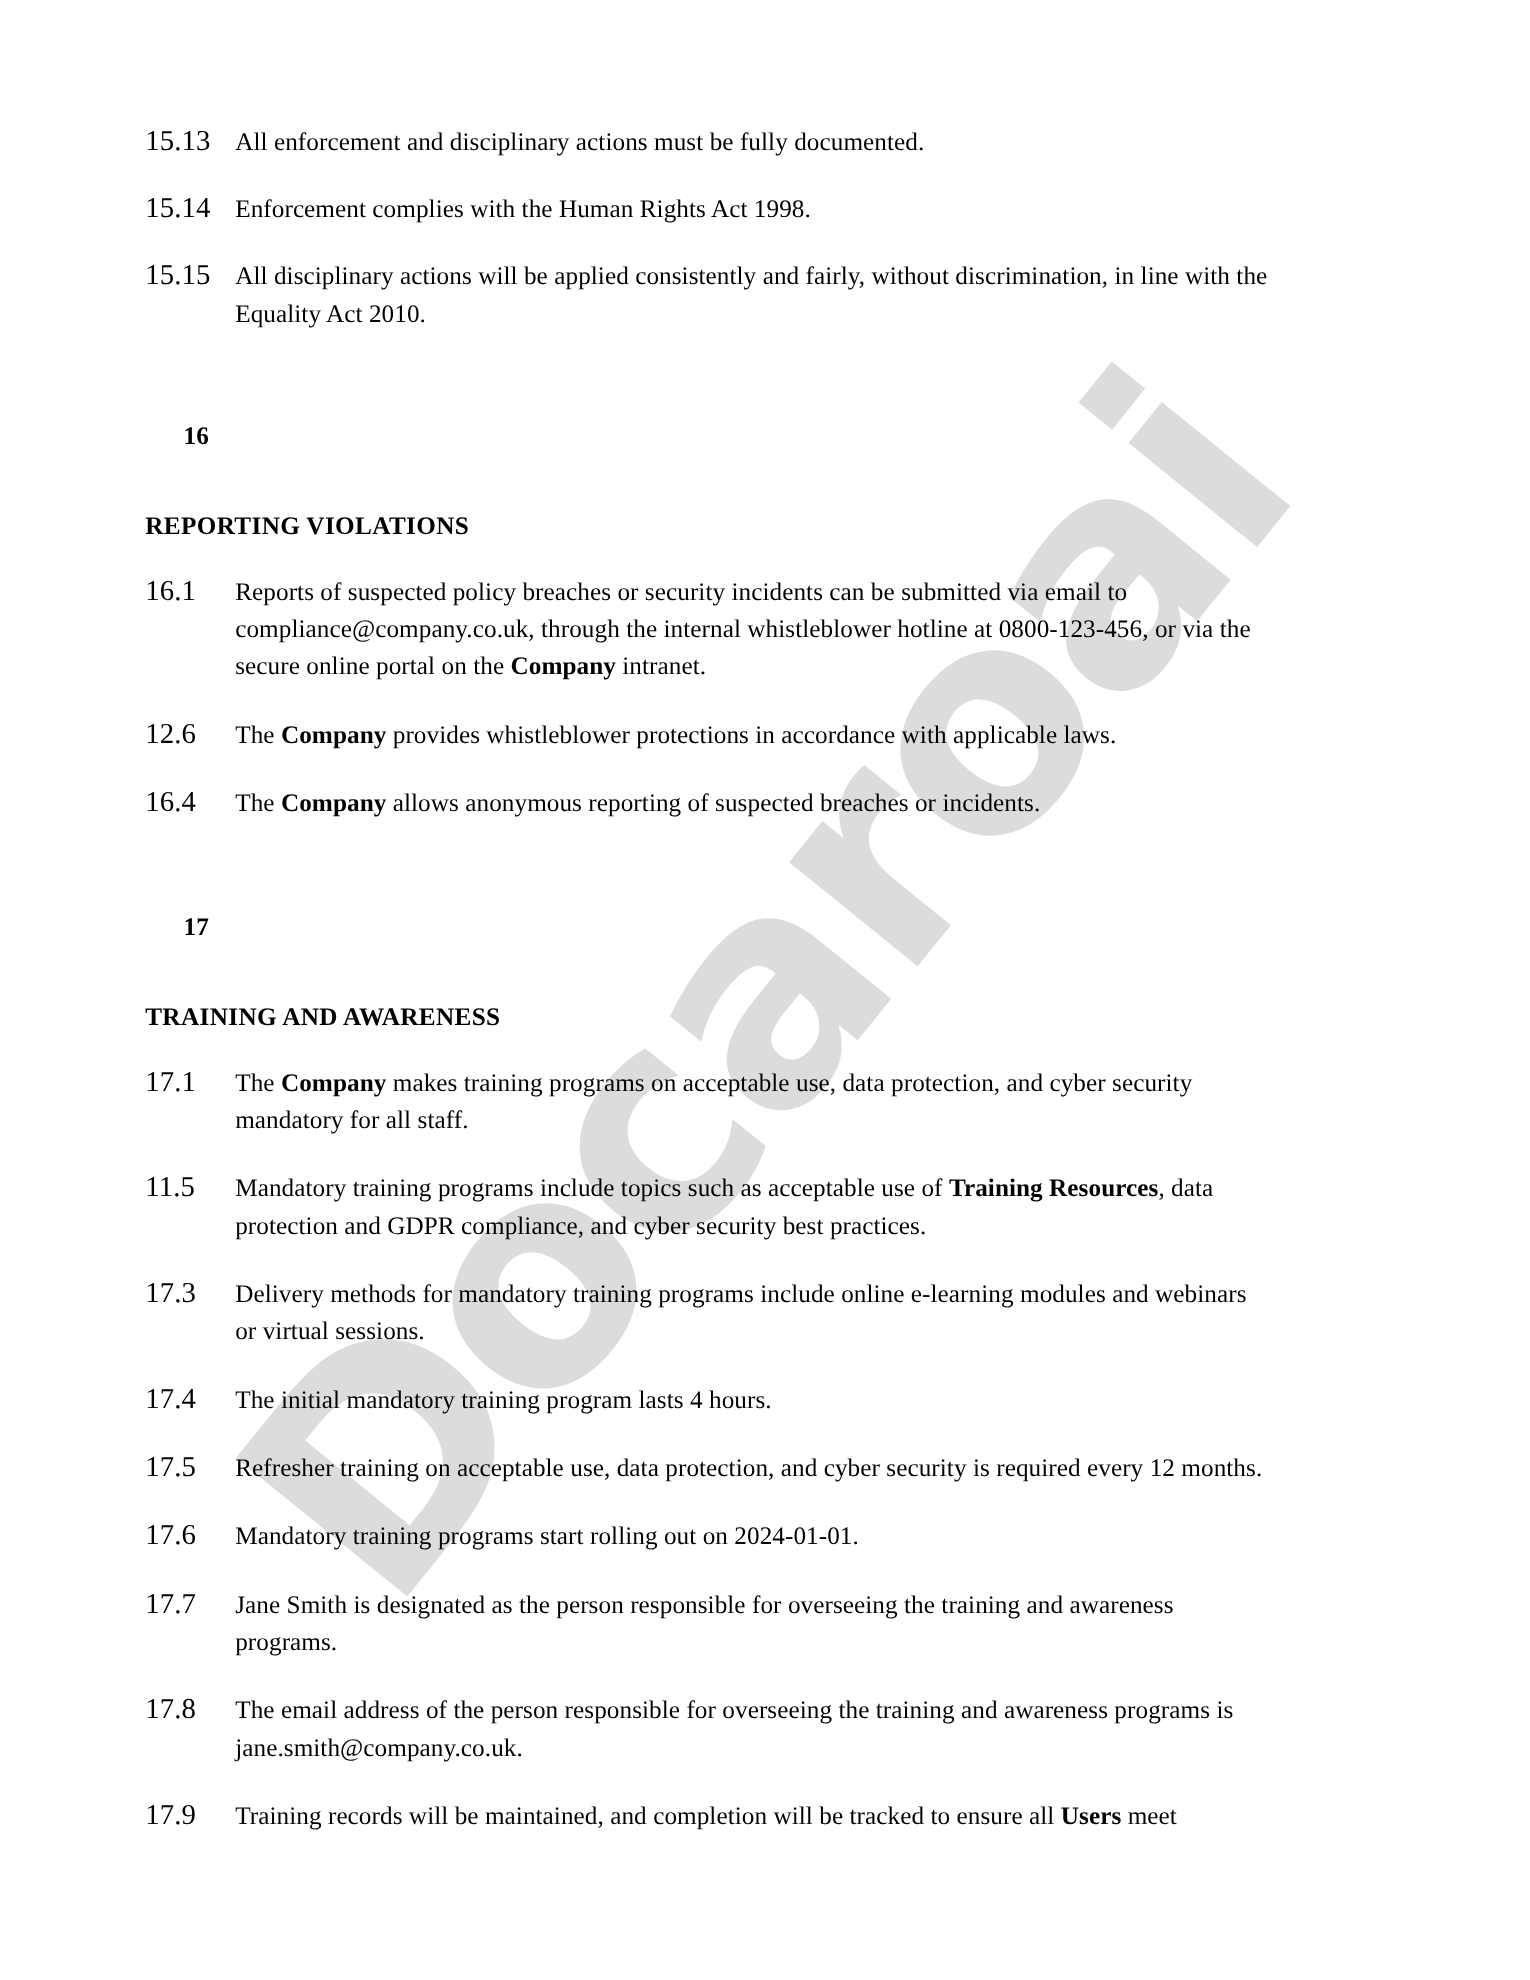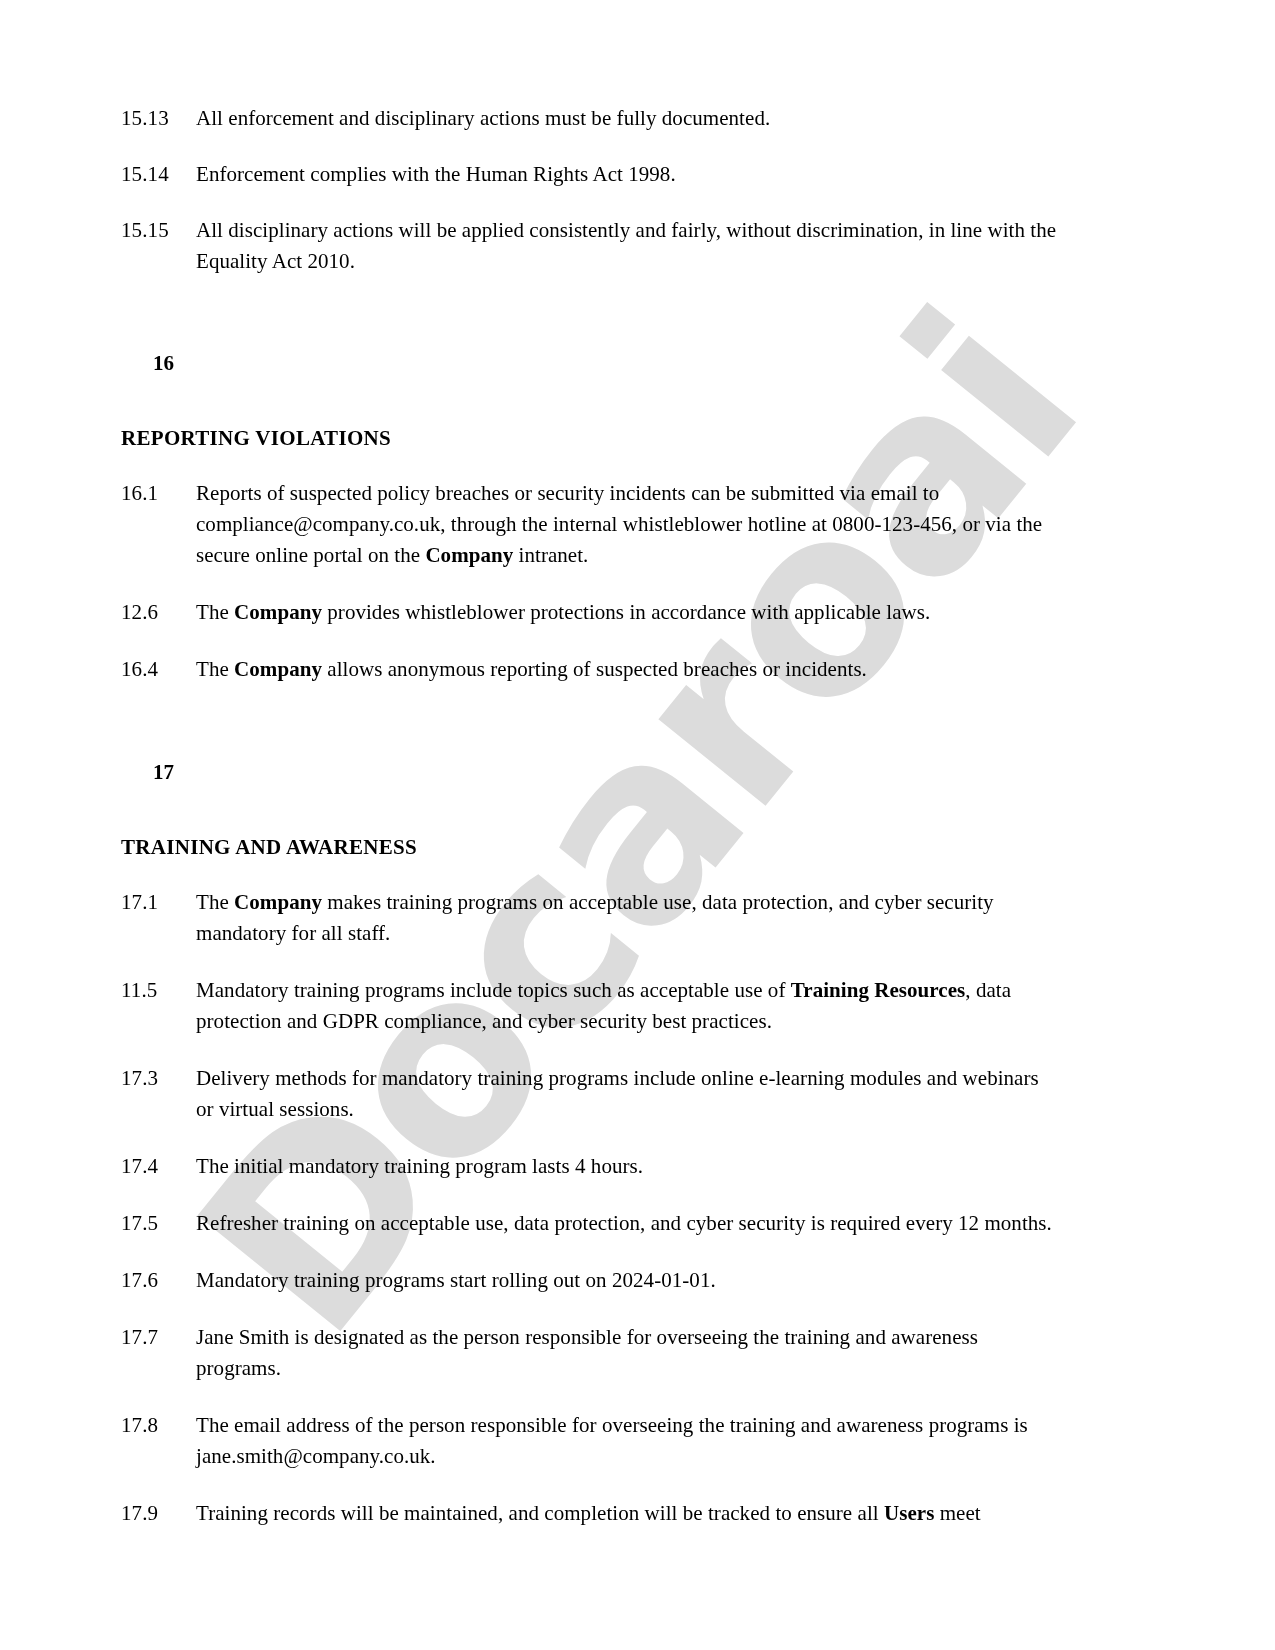--- a/index.html
+++ b/index.html
@@ -54,21 +54,21 @@
   }
 
   .clause {
     display: flex;
     align-items: flex-start;
     margin: 0 0 26px 0;
   }
   .clause-number {
     flex: 0 0 75px;
     width: 75px;
-    font-size: 21px;
+    font-size: 24px;
     line-height: 31px;
     letter-spacing: 0.1px;
     white-space: nowrap;
   }
   .clause-body {
     flex: 1 1 auto;
     font-size: 21px;
     line-height: 31px;
     letter-spacing: 0.05px;
     text-align: left;

